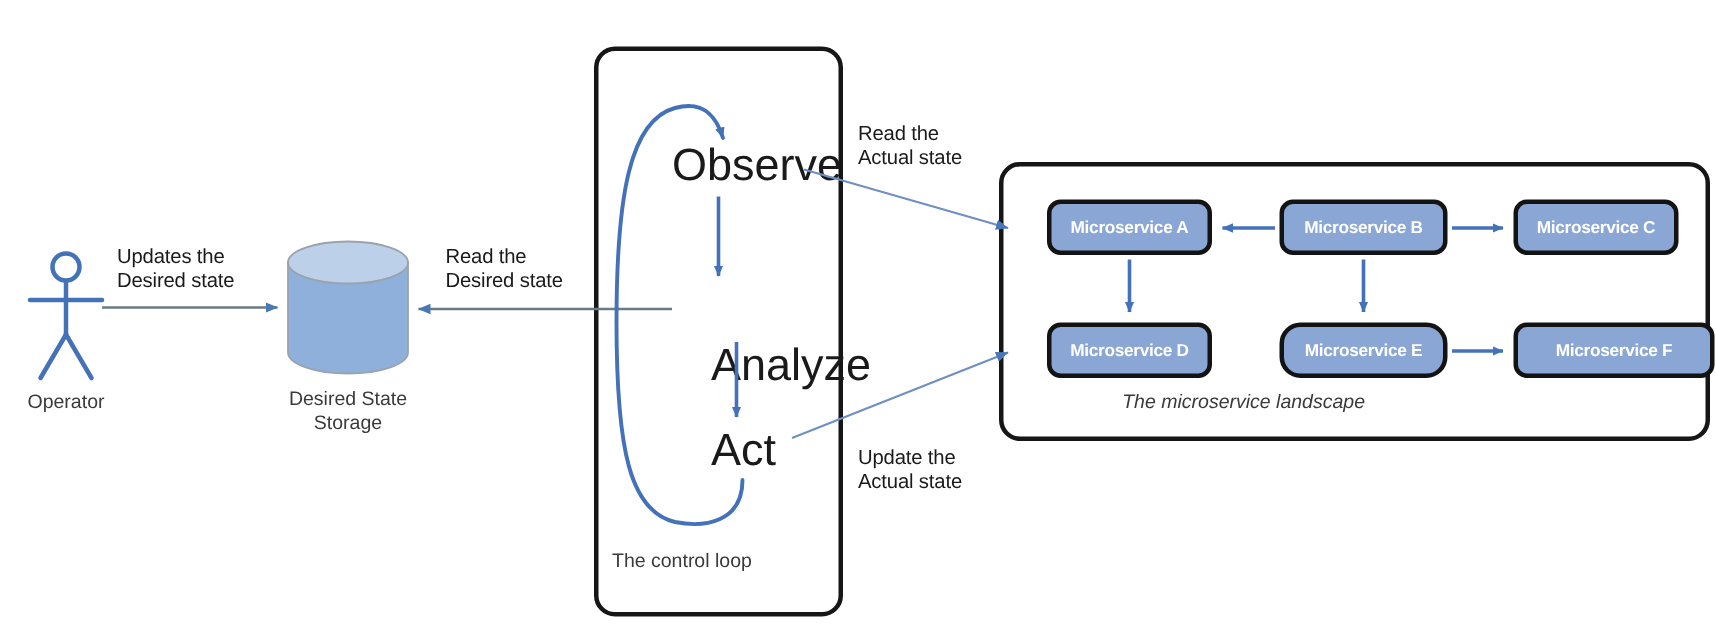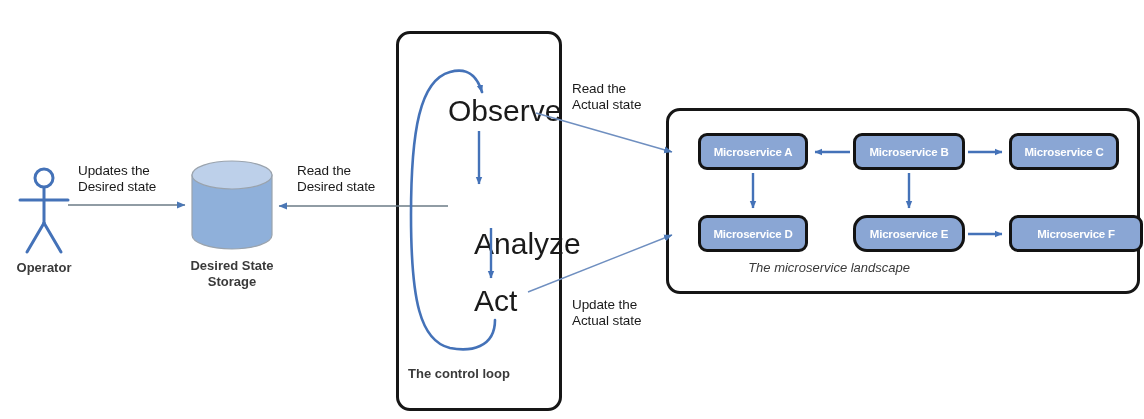--- a/index.html
+++ b/index.html
@@ -25,21 +25,21 @@
     font-weight: normal;
     font-size: 13.5px;
     line-height: 16px;
     white-space: pre-line;
     letter-spacing: -0.1px;
   }
   .caption {
     position: absolute;
     color: #3a3a3a;
     font-size: 13px;
-    font-weight: bold;
+    font-weight: normal;
     line-height: 16px;
     white-space: pre-line;
     text-align: center;
   }
   .loop-step {
     position: absolute;
     color: #1a1a1a;
     font-size: 30px;
     line-height: 26px;
     white-space: nowrap;

